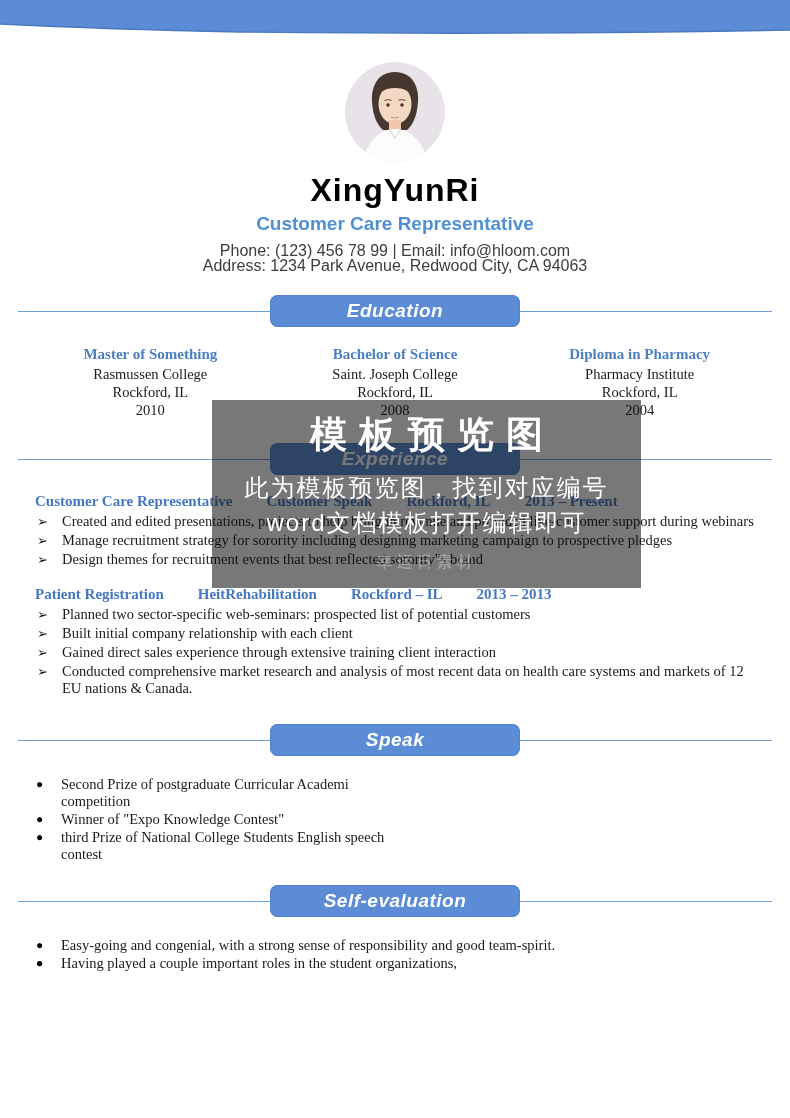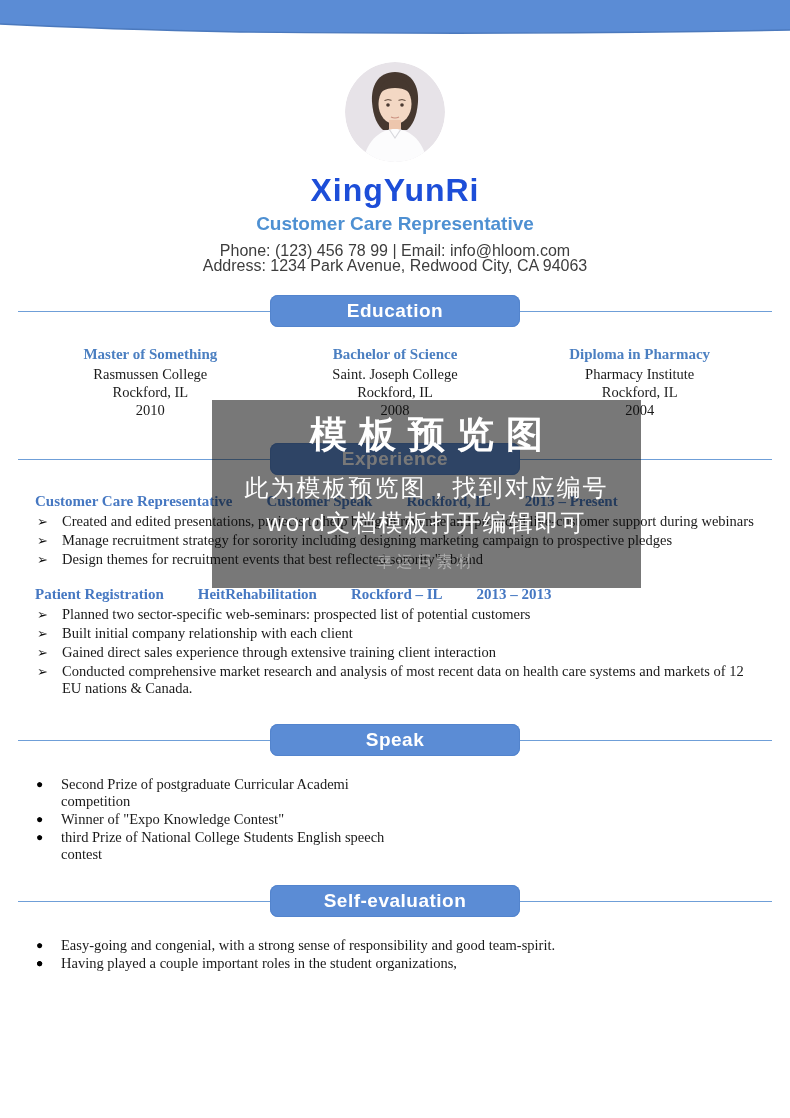--- a/index.html
+++ b/index.html
@@ -5,28 +5,28 @@
   html,body{margin:0;padding:0;background:#ffffff;}
   #page{position:relative;width:790px;height:1118px;background:#ffffff;overflow:hidden;
         font-family:"Liberation Serif",serif;color:#1a1a1a;}
 
   
   .band{display:block;width:790px;height:36px;}
 
   
   .photo-wrap{width:100px;height:100px;margin:26px auto 0 auto;border-radius:50%;overflow:hidden;}
   .name{margin-top:10px;text-align:center;font-family:"Liberation Sans",sans-serif;
-        font-weight:bold;font-size:32px;letter-spacing:1px;color:#1d4ed8;}
+        font-weight:bold;font-size:32px;letter-spacing:1px;color:#000000;}
   .job-title{margin-top:4px;text-align:center;font-family:"Liberation Sans",sans-serif;
         font-weight:bold;font-size:19px;color:#4e90d2;}
   .contact{margin-top:8px;text-align:center;font-family:"Liberation Sans",sans-serif;
         font-size:16px;line-height:15px;color:#3d3d3d;}
 
   
-  .section-banner{position:relative;height:32px;}
+  .section-banner{position:relative;height:32px;font-style:italic;}
   .section-banner .rule{position:absolute;left:18px;right:18px;top:50%;height:0;
         border-top:1.5px solid #6f9fd8;}
   .section-banner .pill{position:absolute;left:50%;top:0;transform:translateX(-50%);
         width:250px;height:32px;background:#5b8cd5;border-radius:8px;
         display:flex;align-items:center;justify-content:center;
         font-family:"Liberation Sans",sans-serif;font-weight:bold;font-size:19px;
         color:#ffffff;letter-spacing:0.5px;box-shadow:0 0 0 1px #5384cd inset;}
 
   
   .edu-grid{display:grid;grid-template-columns:1fr 1fr 1fr;margin:18px 28px 0 28px;}

